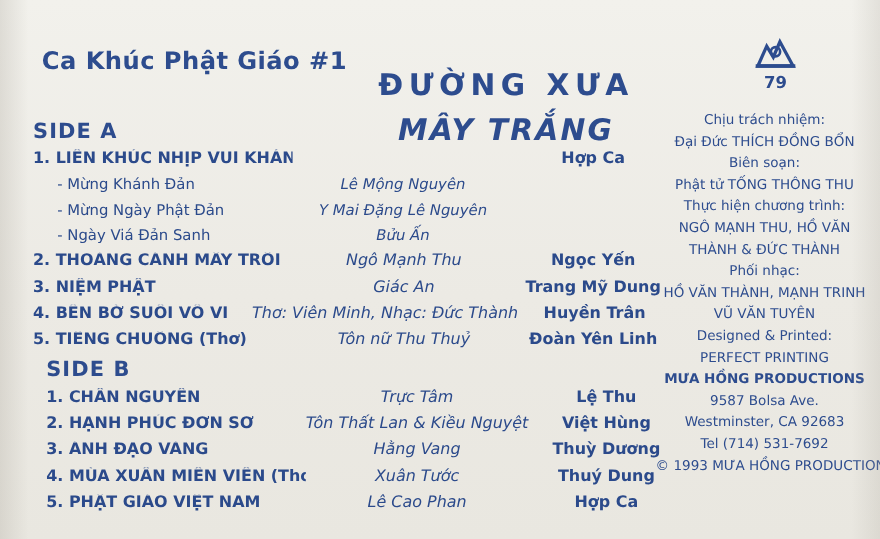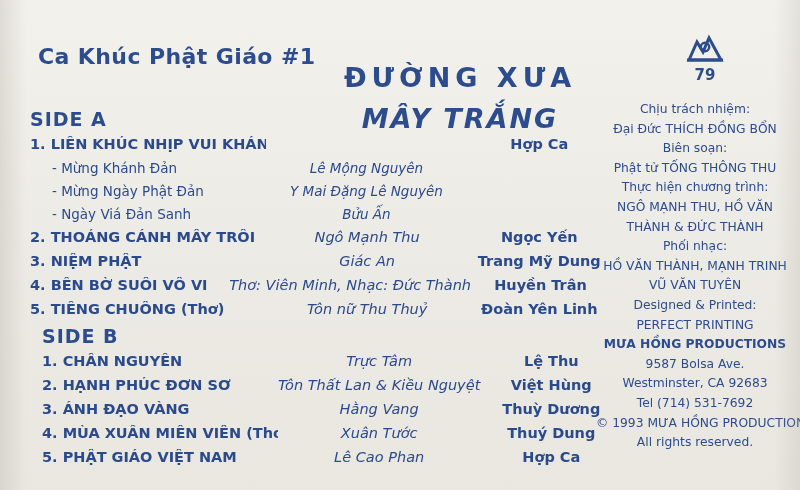--- a/index.html
+++ b/index.html
@@ -266,16 +266,15 @@
       <div class="">Phối nhạc:</div>
       <div class="">HỒ VĂN THÀNH, MẠNH TRINH</div>
       <div class="">VŨ VĂN TUYÊN</div>
       <div class="">Designed &amp; Printed:</div>
       <div class="">PERFECT PRINTING</div>
       <div class="b">MƯA HỒNG PRODUCTIONS</div>
       <div class="">9587 Bolsa Ave.</div>
       <div class="">Westminster, CA 92683</div>
       <div class="">Tel (714) 531-7692</div>
       <div class="">© 1993 MƯA HỒNG PRODUCTIONS</div>
-      <div class="">All rights reserved.</div>
     </div>
 
 </div>
 
 </body></html>

